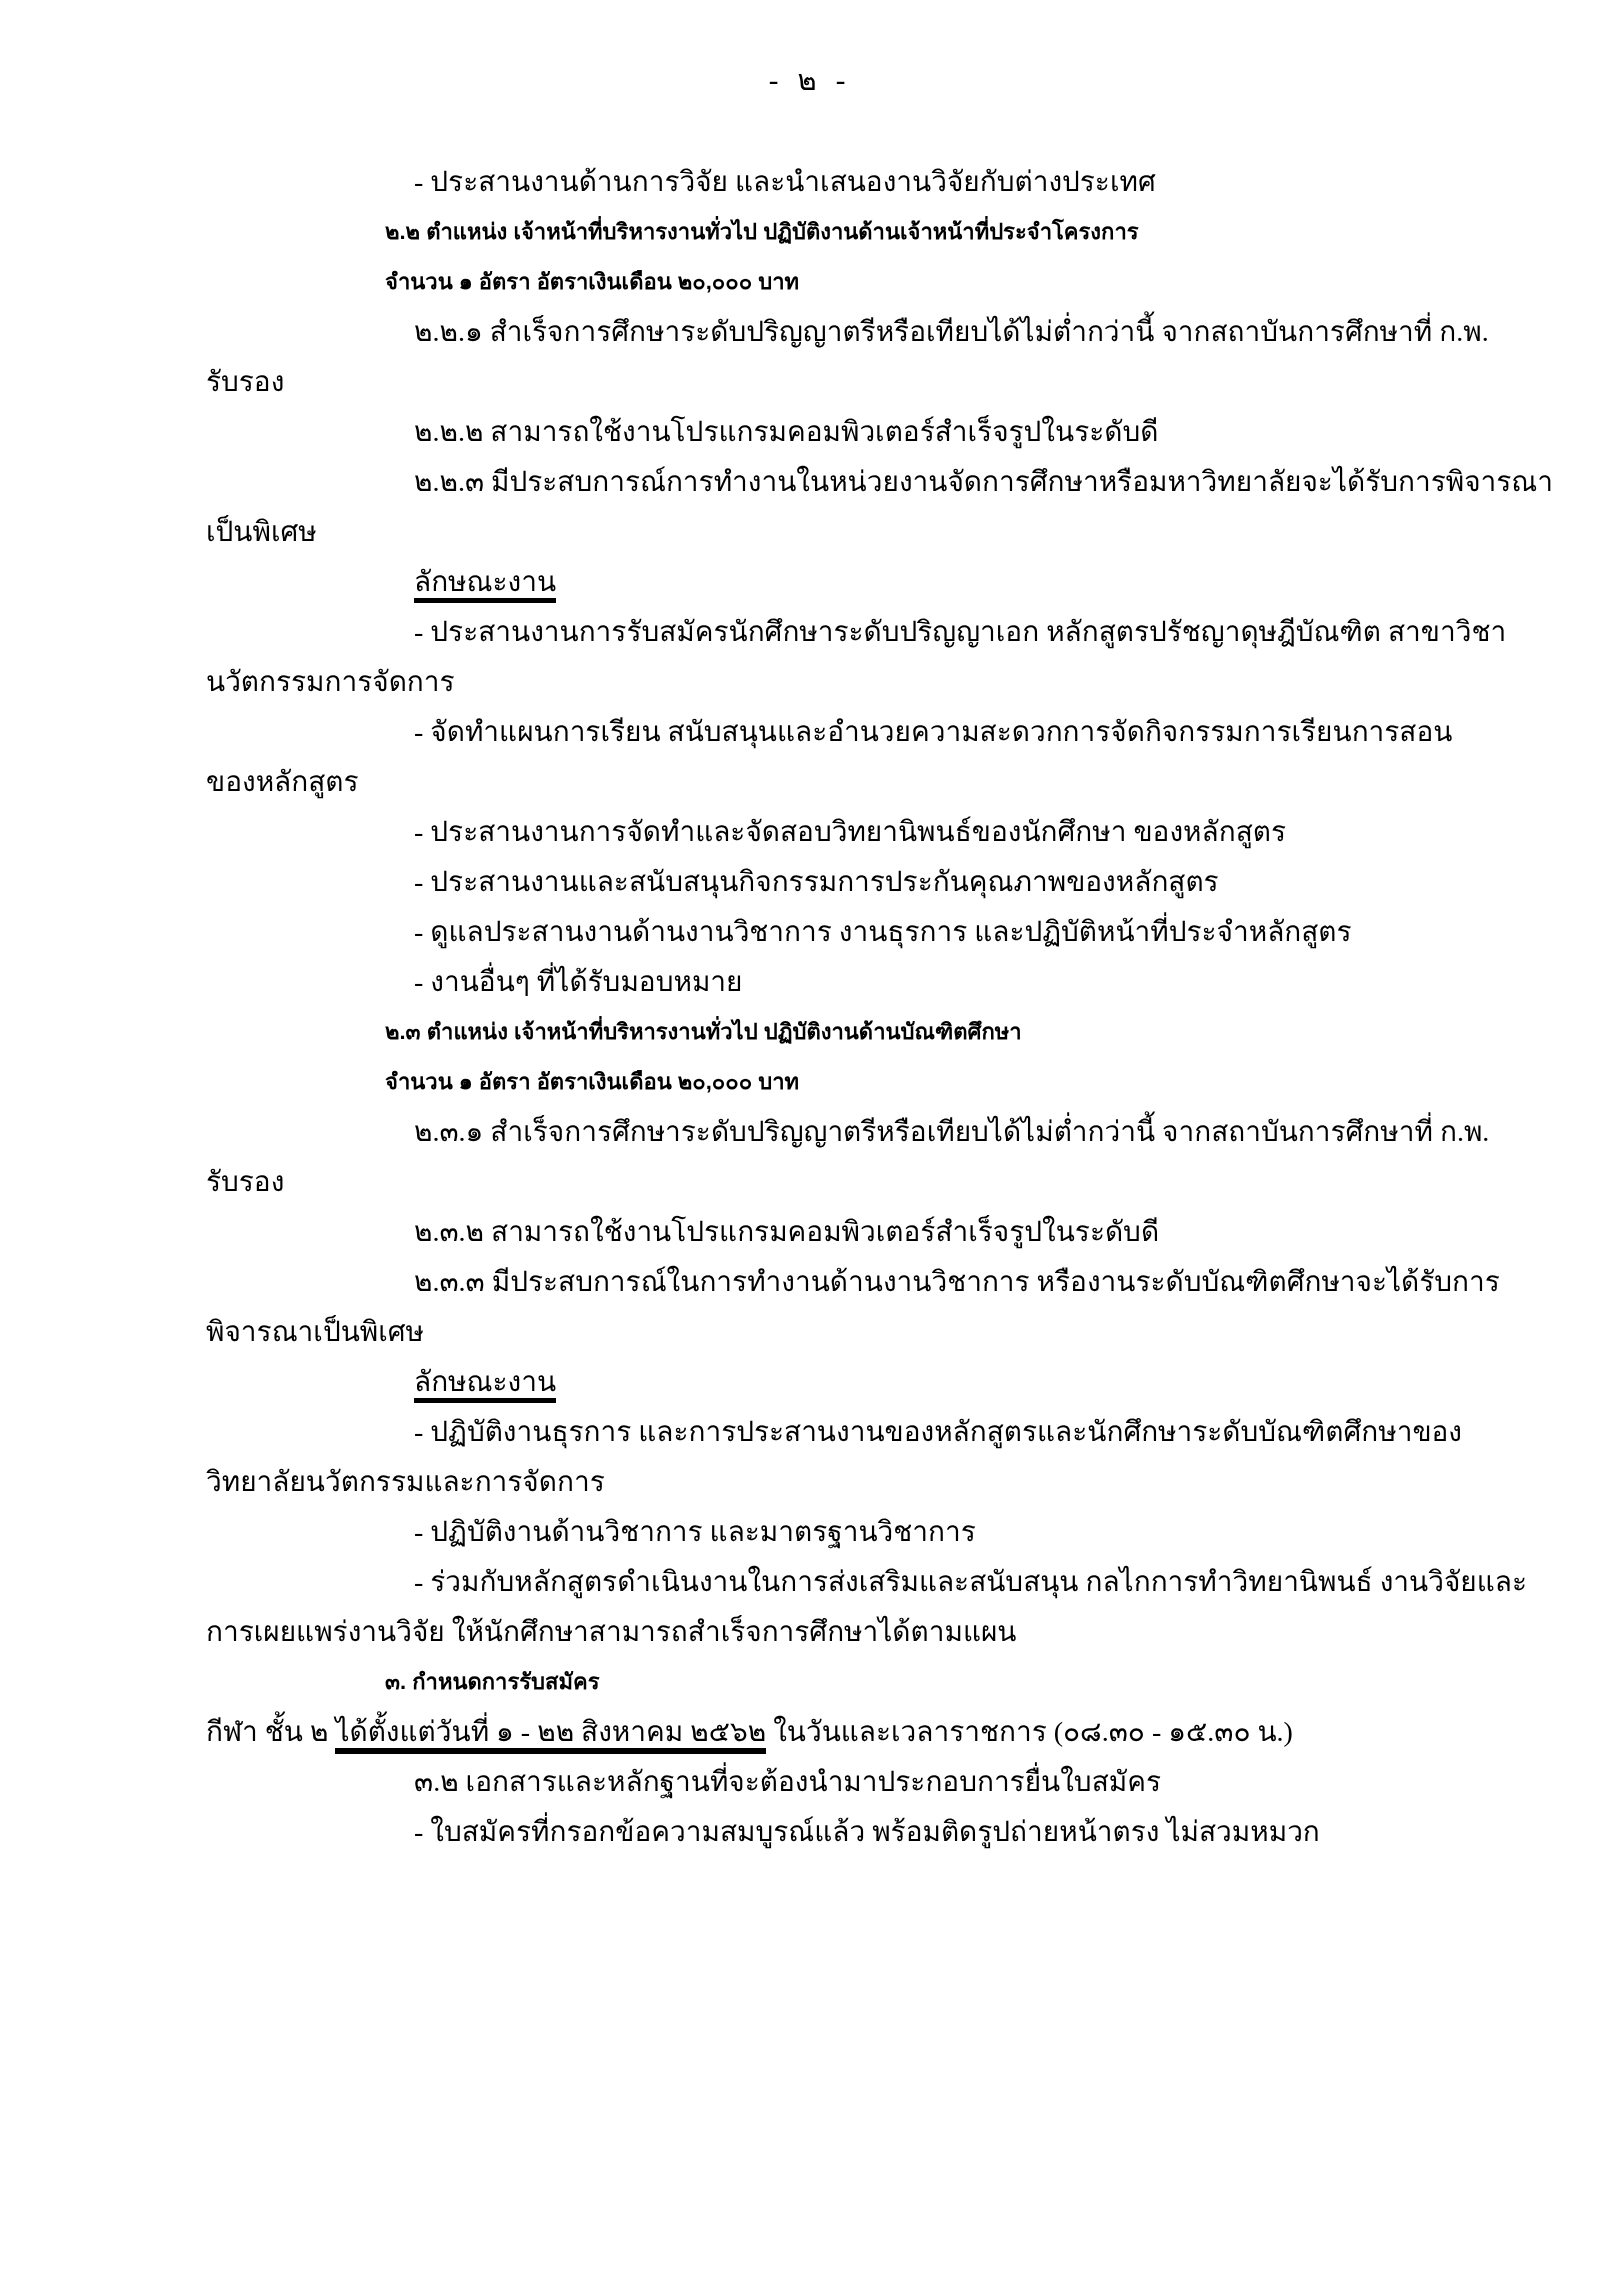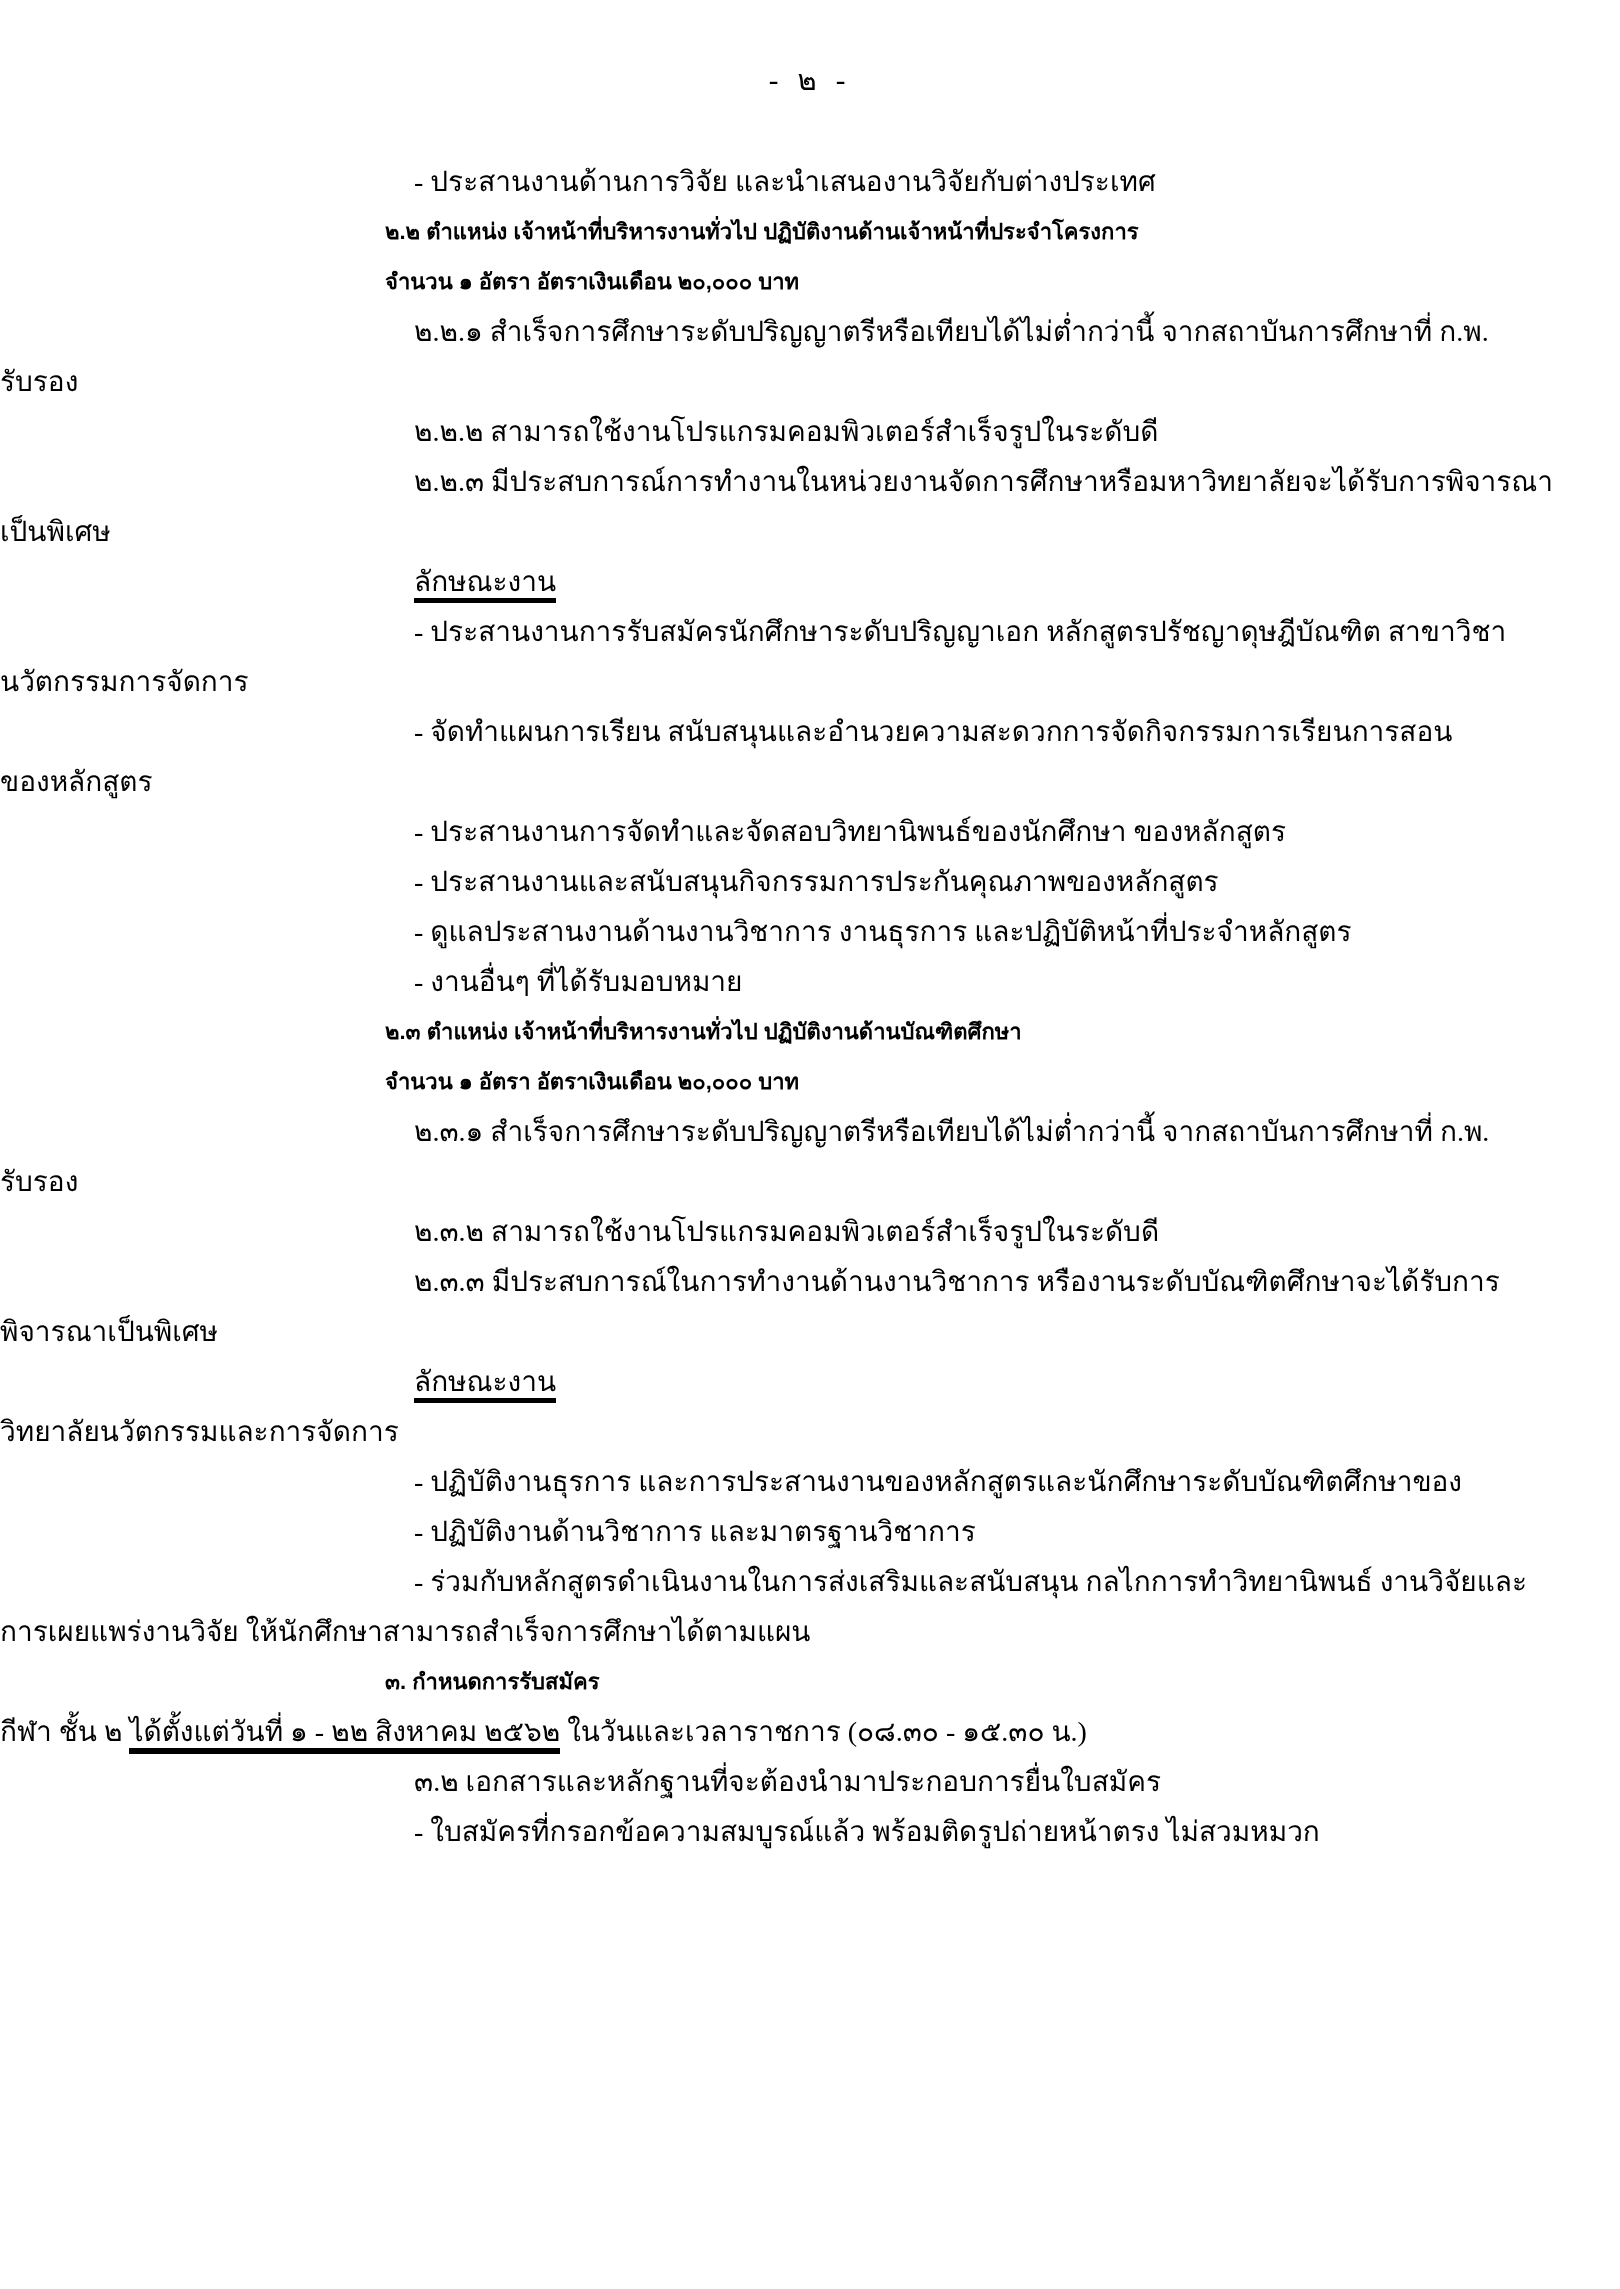--- a/index.html
+++ b/index.html
@@ -27,20 +27,21 @@
     position: absolute;
     top: 157px;
     left: 0;
     right: 4px;
   }
   .line {
     height: 50px;
     line-height: 50px;
     font-size: 28px;
     white-space: nowrap;
+    padding-left: 206px;   
   }
   .line.ind  { padding-left: 414px; }  
   .line.head { padding-left: 385px; }  
   .line.bold {
     font-weight: bold;
     font-size: 22px;
     font-family: "Liberation Sans", "DejaVu Sans", sans-serif;
   }
   .u-thick {
     border-bottom: 5.9px solid #000000;
@@ -87,22 +88,22 @@
     <div class="line head bold">จำนวน ๑ อัตรา อัตราเงินเดือน ๒๐,๐๐๐ บาท</div>
 
     <div class="line ind">๒.๓.๑ สำเร็จการศึกษาระดับปริญญาตรีหรือเทียบได้ไม่ต่ำกว่านี้ จากสถาบันการศึกษาที่ ก.พ.</div>
     <div class="line">รับรอง</div>
     <div class="line ind">๒.๓.๒ สามารถใช้งานโปรแกรมคอมพิวเตอร์สำเร็จรูปในระดับดี</div>
     <div class="line ind">๒.๓.๓ มีประสบการณ์ในการทำงานด้านงานวิชาการ หรืองานระดับบัณฑิตศึกษาจะได้รับการ</div>
     <div class="line">พิจารณาเป็นพิเศษ</div>
 
     <div class="line ind"><span class="u-thick">ลักษณะงาน</span></div>
 
+    <div class="line ind">- ปฏิบัติงานธุรการ และการประสานงานของหลักสูตรและนักศึกษาระดับบัณฑิตศึกษาของ</div>
     <div class="line">วิทยาลัยนวัตกรรมและการจัดการ</div>
-    <div class="line ind">- ปฏิบัติงานธุรการ และการประสานงานของหลักสูตรและนักศึกษาระดับบัณฑิตศึกษาของ</div>
     <div class="line ind">- ปฏิบัติงานด้านวิชาการ และมาตรฐานวิชาการ</div>
     <div class="line ind">- ร่วมกับหลักสูตรดำเนินงานในการส่งเสริมและสนับสนุน กลไกการทำวิทยานิพนธ์ งานวิจัยและ</div>
     <div class="line">การเผยแพร่งานวิจัย ให้นักศึกษาสามารถสำเร็จการศึกษาได้ตามแผน</div>
 
     <div class="line head bold">๓. กำหนดการรับสมัคร</div>
 
 
     <div class="line"><span>กีฬา ชั้น ๒ </span><span class="u-date">ได้ตั้งแต่วันที่ ๑ - ๒๒ สิงหาคม ๒๕๖๒</span><span> ในวันและเวลาราชการ (๐๘.๓๐ - ๑๕.๓๐ น.)</span></div>
 
     <div class="line ind">๓.๒ เอกสารและหลักฐานที่จะต้องนำมาประกอบการยื่นใบสมัคร</div>

